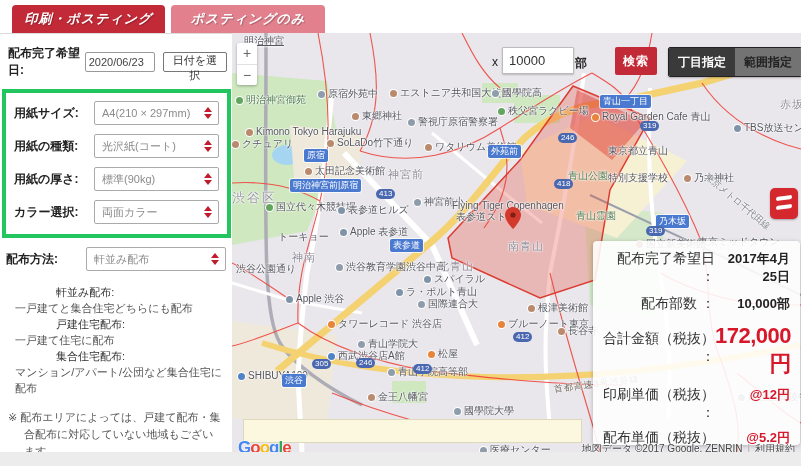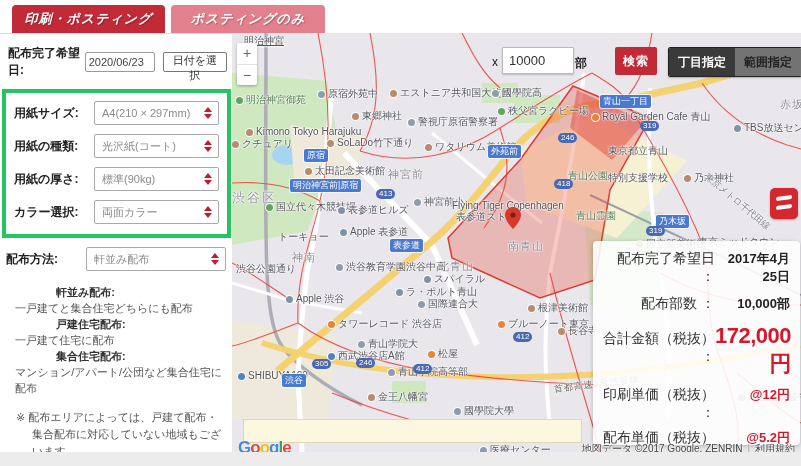--- a/index.html
+++ b/index.html
@@ -25,23 +25,23 @@
   .spin .up{border-bottom:5px solid #c21c2c;}
   .spin .dn{border-top:5px solid #c21c2c;}
   #daterow{display:flex;align-items:center;margin:11px 5px 10px 8px;}
   #daterow .dlabel{font-size:12px;font-weight:bold;color:#222;margin-right:3px;}
   #dateinput{width:62px;height:18px;border:1px solid #999;border-radius:2px;font-size:11px;color:#444;padding:0 3px;
              font-family:inherit;}
   #datebtn{margin-left:8px;height:20px;border:1px solid #777;background:#fff;border-radius:2px;font-size:11px;
            color:#333;padding:0 8px;cursor:pointer;font-family:inherit;}
   #orangebox{margin:0 1px 9px 2px;border:4px solid #22c55e;padding:8px 2px 1px 2px;}
   #defs{margin:14px 8px 0 8px;font-size:11px;line-height:1.45;}
-  #defs .term{font-weight:bold;color:#333;padding-left:48px;}
+  #defs .term{font-weight:normal;color:#333;padding-left:48px;}
   #defs .desc{color:#555;padding-left:7px;}
-  .sidenote{margin:12px 8px 0 16px;font-size:11px;color:#555;line-height:1.55;padding-left:16px;text-indent:-16px;}
+  .sidenote{margin:12px 8px 0 8px;font-size:11px;color:#555;line-height:1.55;padding-left:16px;text-indent:-16px;}
 
   
   #map{position:absolute;left:232px;top:33px;width:569px;height:419px;overflow:hidden;background:#e9e7ec;cursor:grab;}
   #map svg{position:absolute;left:0;top:0;}
   #maplabels{position:absolute;left:0;top:0;width:569px;height:419px;pointer-events:none;}
   .ml{position:absolute;font-size:10px;color:#55565e;white-space:nowrap;transform-origin:left center;
       text-shadow:0 0 2px #fff,0 0 2px #fff,0 0 2px #fff;line-height:1;}
   .ml.area{color:#8d8a96;font-size:11px;letter-spacing:1px;}
   .ml.areaBig{color:#9a97a3;font-size:13px;letter-spacing:2px;}
   .ml.park{color:#527d52;}

